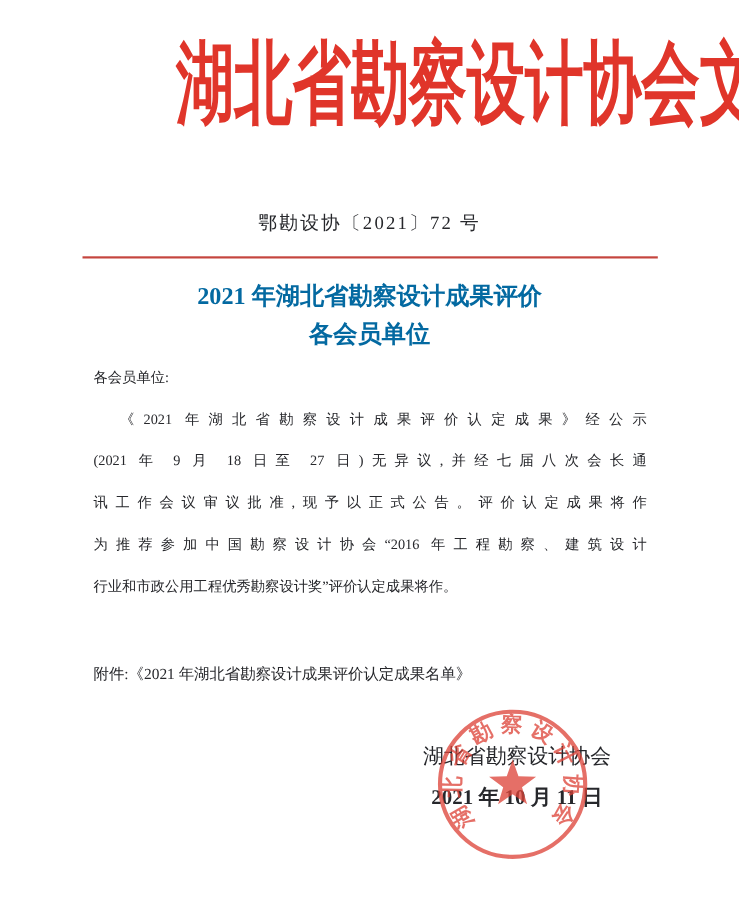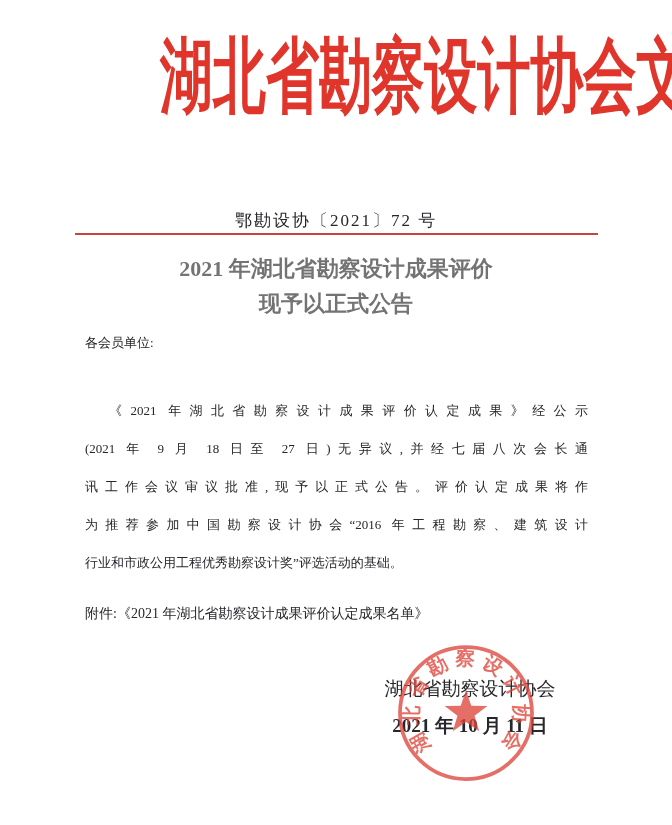--- a/index.html
+++ b/index.html
@@ -17,39 +17,39 @@
     text-align:center;line-height:88px;height:92px;
     white-space:nowrap;
   }
   .header .big{
     display:inline-block;
     font-size:82px;font-weight:bold;color:#e0352a;
     transform:scaleX(0.645);transform-origin:50% 50%;
     letter-spacing:0px;line-height:1;
   }
   .doc-number{
-    position:absolute;top:209px;left:0;width:672px;
+    position:absolute;top:191px;left:0;width:672px;
     text-align:center;font-size:17px;letter-spacing:2px;
   }
   .red-line{
     position:absolute;top:233px;left:75px;width:523px;height:2px;
     background:#c5453e;
   }
   .doc-title{
     position:absolute;top:251px;left:0;width:672px;
     text-align:center;font-weight:bold;font-size:22px;line-height:35px;
-    color:#737373;
+    color:#0369a1;
   }
   .body-block{
     position:absolute;top:324px;left:85px;width:503px;
     font-size:13px;line-height:38px;
   }
   .line{white-space:normal;}
   .line.justify{text-align:justify;text-align-last:justify;}
-  .line.indent-first{text-indent:1.85em;margin-top:30px;}
+  .line.indent-first{text-indent:1.85em;}
   .attachment{
     position:absolute;top:601px;left:85px;width:520px;
     font-size:14px;line-height:26px;
   }
   .signature{
     position:absolute;top:678px;left:355px;width:230px;
     text-align:center;font-size:19px;line-height:22px;
   }
   .signature .sig-date{margin-top:15px;font-weight:bold;}
   .seal{
@@ -70,30 +70,30 @@
   <div class="header">
     <span class="big">湖北省勘察设计协会文件</span>
   </div>
 
   <div class="doc-number">鄂勘设协〔2021〕72 号</div>
 
   <div class="red-line"></div>
 
   <div class="doc-title">
     <div>2021 年湖北省勘察设计成果评价</div>
-    <div>现予以正式公告</div>
+    <div>各会员单位</div>
   </div>
 
   <div class="body-block">
     <div class="line">各会员单位:</div>
     <div class="line justify indent-first">《2021 年湖北省勘察设计成果评价认定成果》经公示</div>
     <div class="line justify">(2021 年 9 月 18 日至 27 日)无异议,并经七届八次会长通</div>
     <div class="line justify">讯工作会议审议批准,现予以正式公告。评价认定成果将作</div>
     <div class="line justify">为推荐参加中国勘察设计协会“2016 年工程勘察、建筑设计</div>
-    <div class="line">行业和市政公用工程优秀勘察设计奖”评选活动的基础。</div>
+    <div class="line">行业和市政公用工程优秀勘察设计奖”评价认定成果将作。</div>
   </div>
 
   <div class="attachment">附件:《2021 年湖北省勘察设计成果评价认定成果名单》</div>
 
   <div class="signature">
     <div class="sig-org">湖北省勘察设计协会</div>
     <div class="sig-date">2021 年 10 月 11 日</div>
   </div>
 
   <svg class="seal" viewBox="0 0 200 200" xmlns="http://www.w3.org/2000/svg">

